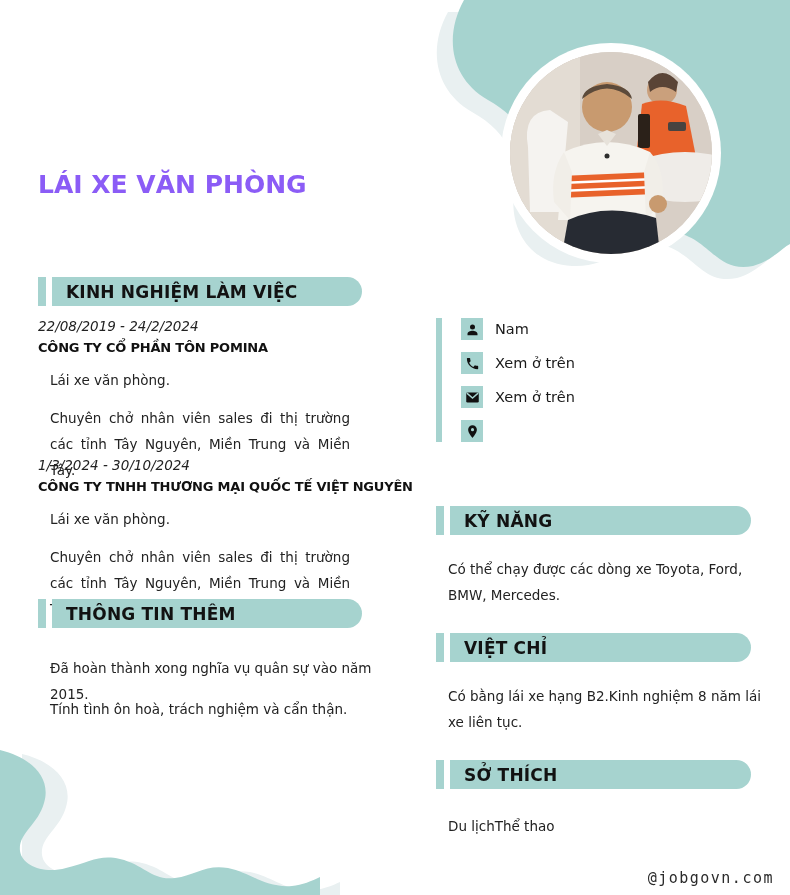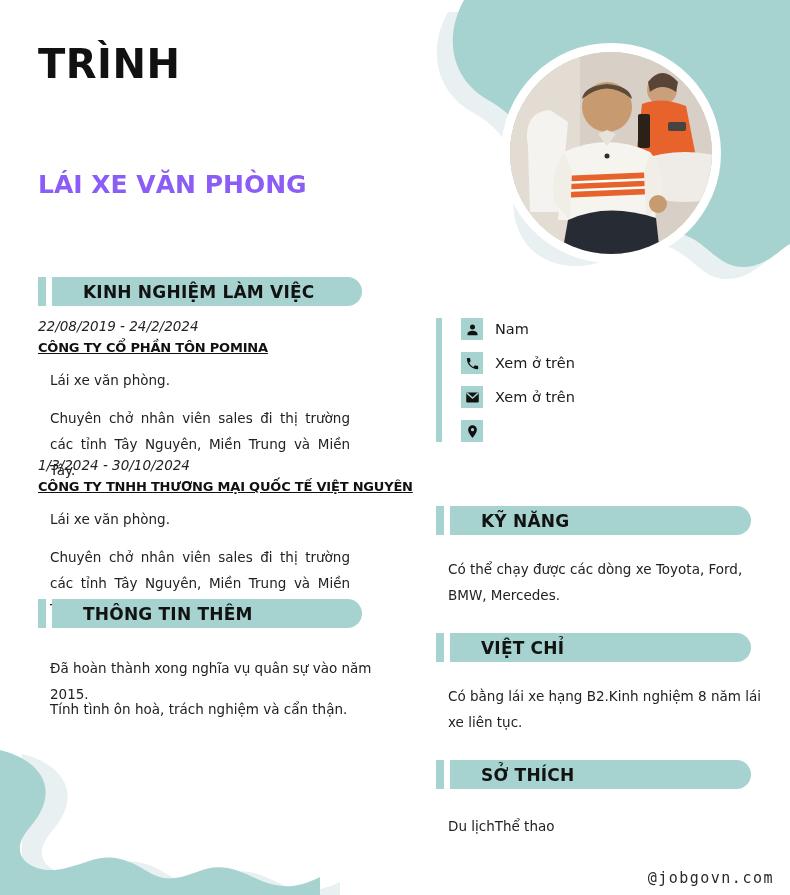--- a/index.html
+++ b/index.html
@@ -24,30 +24,30 @@
     background:#ffffff;display:flex;align-items:center;justify-content:center;
   }
   .photo{width:202px;height:202px;border-radius:50%;overflow:hidden;background:#d7cec5;}
   .photo svg{display:block;}
 
   
   .sec-head{position:absolute;display:flex;height:29px;}
   .sec-accent{width:8px;background:#a6d3cf;margin-right:6px;flex:0 0 8px;}
   .sec-pill{
     flex:1;background:#a6d3cf;border-radius:0 15px 15px 0;
-    display:flex;align-items:center;padding-left:31px;
+    display:flex;align-items:center;padding-left:14px;
     font-size:17px;font-weight:bold;color:#121212;letter-spacing:.2px;
   }
   .w-left{left:38px;width:324px;}
   .w-right{left:436px;width:315px;}
 
   
   .blk{position:absolute;}
   .date{font-size:13.5px;font-style:italic;color:#222;margin-bottom:6px;}
-  .company{font-size:13px;font-weight:bold;color:#111;white-space:nowrap;letter-spacing:-.2px;margin-bottom:8px;text-decoration:underline;}
+  .company{font-size:13px;font-weight:bold;color:#111;white-space:nowrap;letter-spacing:-.2px;margin-bottom:8px;}
   .body-text{font-size:13.5px;line-height:26px;color:#222;margin:12px;}
   .justify{text-align:justify;}
 
   
   .info-block{
     position:absolute;left:436px;top:318px;width:334px;
     border-left:6px solid #a6d3cf;padding-left:19px;
     display:flex;flex-direction:column;gap:12px;
   }
   .info-row{display:flex;align-items:center;gap:12px;height:22px;}
@@ -105,21 +105,20 @@
       <path d="M54 100 Q40 120 44 150 L60 168 L62 120 Z" fill="#f1eee8"></path>
       <path d="M140 100 Q156 118 152 150 L136 168 L134 120 Z" fill="#f1eee8"></path>
       <circle cx="148" cy="152" r="9" fill="#c89a6f"></circle>
 
       <path d="M58 168 Q97 150 146 166 L150 202 L52 202 Z" fill="#272b33"></path>
     </svg>
   </div>
 </div>
 
 <header class="name-block">
-  <div class="name-line">TRÌNH</div>
 </header>
 <div class="job-title">LÁI XE VĂN PHÒNG</div>
 
 <div class="sec-head w-left" style="top:277px">
   <span class="sec-accent"></span>
   <span class="sec-pill">KINH NGHIỆM LÀM VIỆC</span>
 </div>
 
 <article class="blk w-left" style="top:318px">
   <div class="date">22/08/2019 - 24/2/2024</div>

